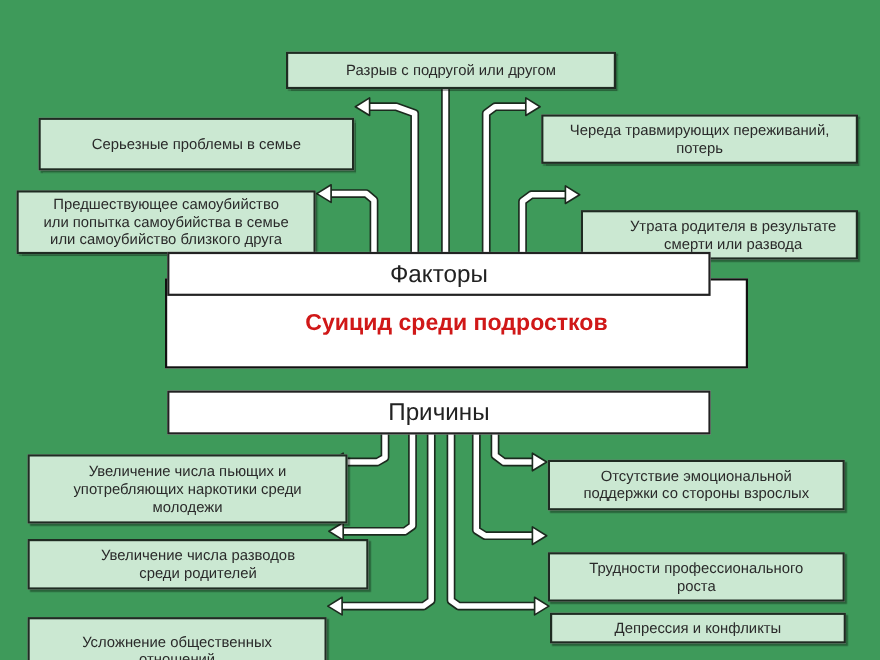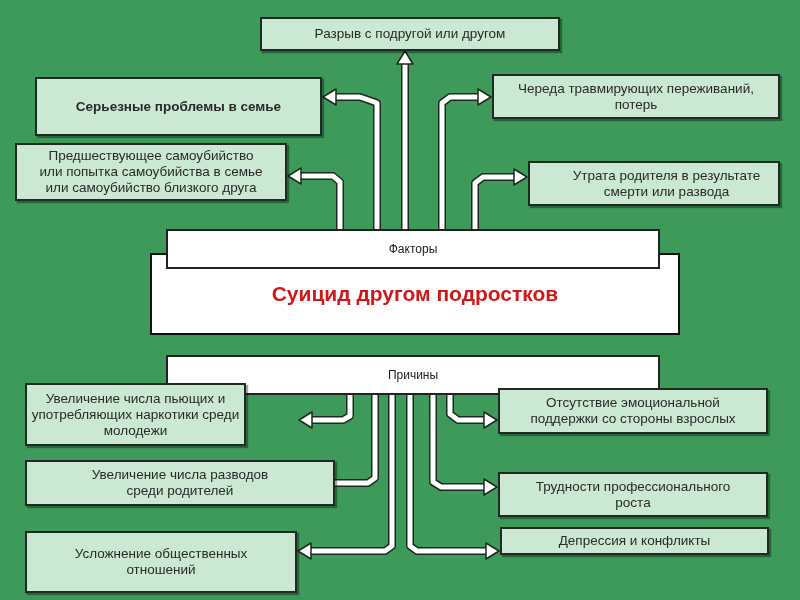--- a/index.html
+++ b/index.html
@@ -14,38 +14,39 @@
       background: #cbe8d2;
       border: 2px solid #1f2b22;
       box-sizing: border-box;
       display: flex; align-items: center; justify-content: center;
       text-align: center;
       color: #2a2a2a;
       font-size: 13.5px;
       line-height: 16px;
       box-shadow: 2px 2px 1px rgba(0,0,0,0.35);
       white-space: pre-line;
+      margin-top: 30px;
     }
     .main {
       position: absolute;
       left: 150px; top: 253px; width: 530px; height: 82px;
       background: #ffffff;
       border: 2px solid #111;
       box-sizing: border-box;
       display: flex; align-items: center; justify-content: center;
       color: #d01818; font-weight: bold; font-size: 21px;
     }
     .band {
       position: absolute;
-      left: 166px; width: 494px; height: 40px;
+      left: 152px; width: 494px; height: 40px;
       background: #ffffff;
       border: 2px solid #222;
       box-sizing: border-box;
       display: flex; align-items: center; justify-content: center;
-      color: #222; font-size: 12px;
+      color: #222; font-size: 22px;
     }
     svg.conn { position: absolute; left: 0; top: 0; }
   </style>
 </head>
 <body>
 
 <svg class="conn" width="800" height="600">
   <g id="arrows" fill="none" stroke-linejoin="round" stroke-linecap="butt">
       <g>
         <path d="M405 229 L405 62" stroke="#1b2a1e" stroke-width="8"></path>
@@ -99,34 +100,34 @@
       </g>
       <g>
         <path d="M410 369 L410 546 L417 551 L486 551" stroke="#1b2a1e" stroke-width="8"></path>
         <path d="M410 369 L410 546 L417 551 L486 551" stroke="#ffffff" stroke-width="5"></path>
         <polygon points="499,551 486,543 486,559" fill="#ffffff" stroke="#1b2a1e" stroke-width="1.5"></polygon>
       </g>
     </g>
 </svg>
 
 <div class="box" style="left:260px;top:17px;width:300px;height:34px;">Разрыв с подругой или другом</div>
-<div class="box" style="left:35px;top:77px;width:287px;height:59px;font-weight:bold;">Серьезные проблемы в семье</div>
+<div class="box" style="left:35px;top:77px;width:287px;height:48px;">Серьезные проблемы в семье</div>
 <div class="box" style="left:15px;top:143px;width:272px;height:58px;">Предшествующее самоубийство
 или попытка самоубийства в семье
 или самоубийство близкого друга</div>
 <div class="box" style="left:492px;top:74px;width:288px;height:45px;">Череда травмирующих переживаний,
 потерь</div>
 <div class="box" style="left:528px;top:161px;width:252px;height:45px;padding-left:25px;">Утрата родителя в результате
 смерти или развода</div>
 
-<div class="main">Суицид другом подростков</div>
+<div class="main">Суицид среди подростков</div>
 <div class="band" style="top:229px;">Факторы</div>
 <div class="band" style="top:330px;margin-top:25px;">Причины</div>
 
-<div class="box" style="left:25px;top:383px;width:221px;height:63px;">Увеличение числа пьющих и
+<div class="box" style="left:25px;top:383px;width:291px;height:63px;">Увеличение числа пьющих и
 употребляющих наркотики среди
 молодежи</div>
 <div class="box" style="left:25px;top:460px;width:310px;height:46px;">Увеличение числа разводов
 среди родителей</div>
 <div class="box" style="left:25px;top:531px;width:272px;height:62px;">Усложнение общественных
 отношений</div>
 <div class="box" style="left:498px;top:388px;width:270px;height:46px;">Отсутствие эмоциональной
 поддержки со стороны взрослых</div>
 <div class="box" style="left:498px;top:472px;width:270px;height:45px;">Трудности профессионального
 роста</div>

